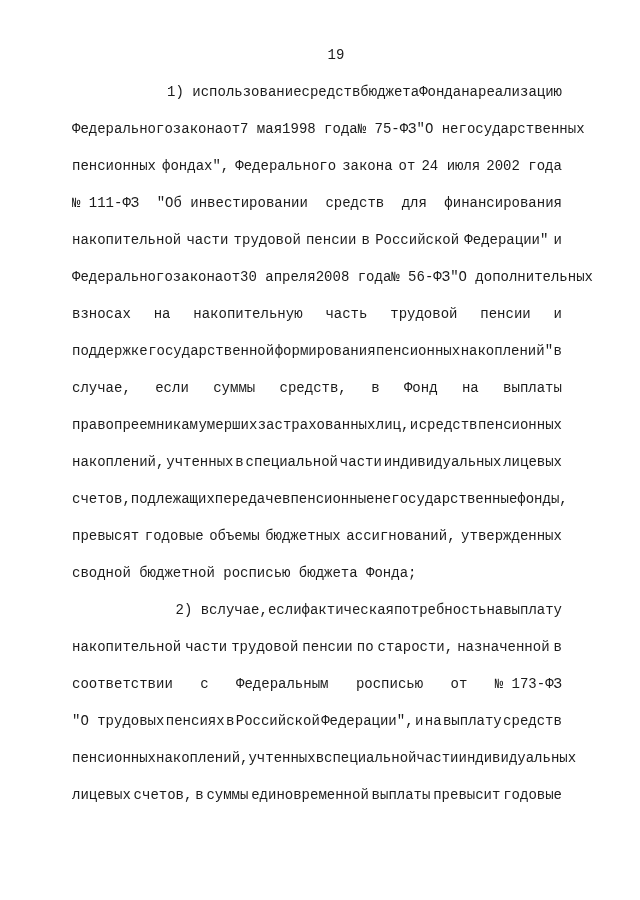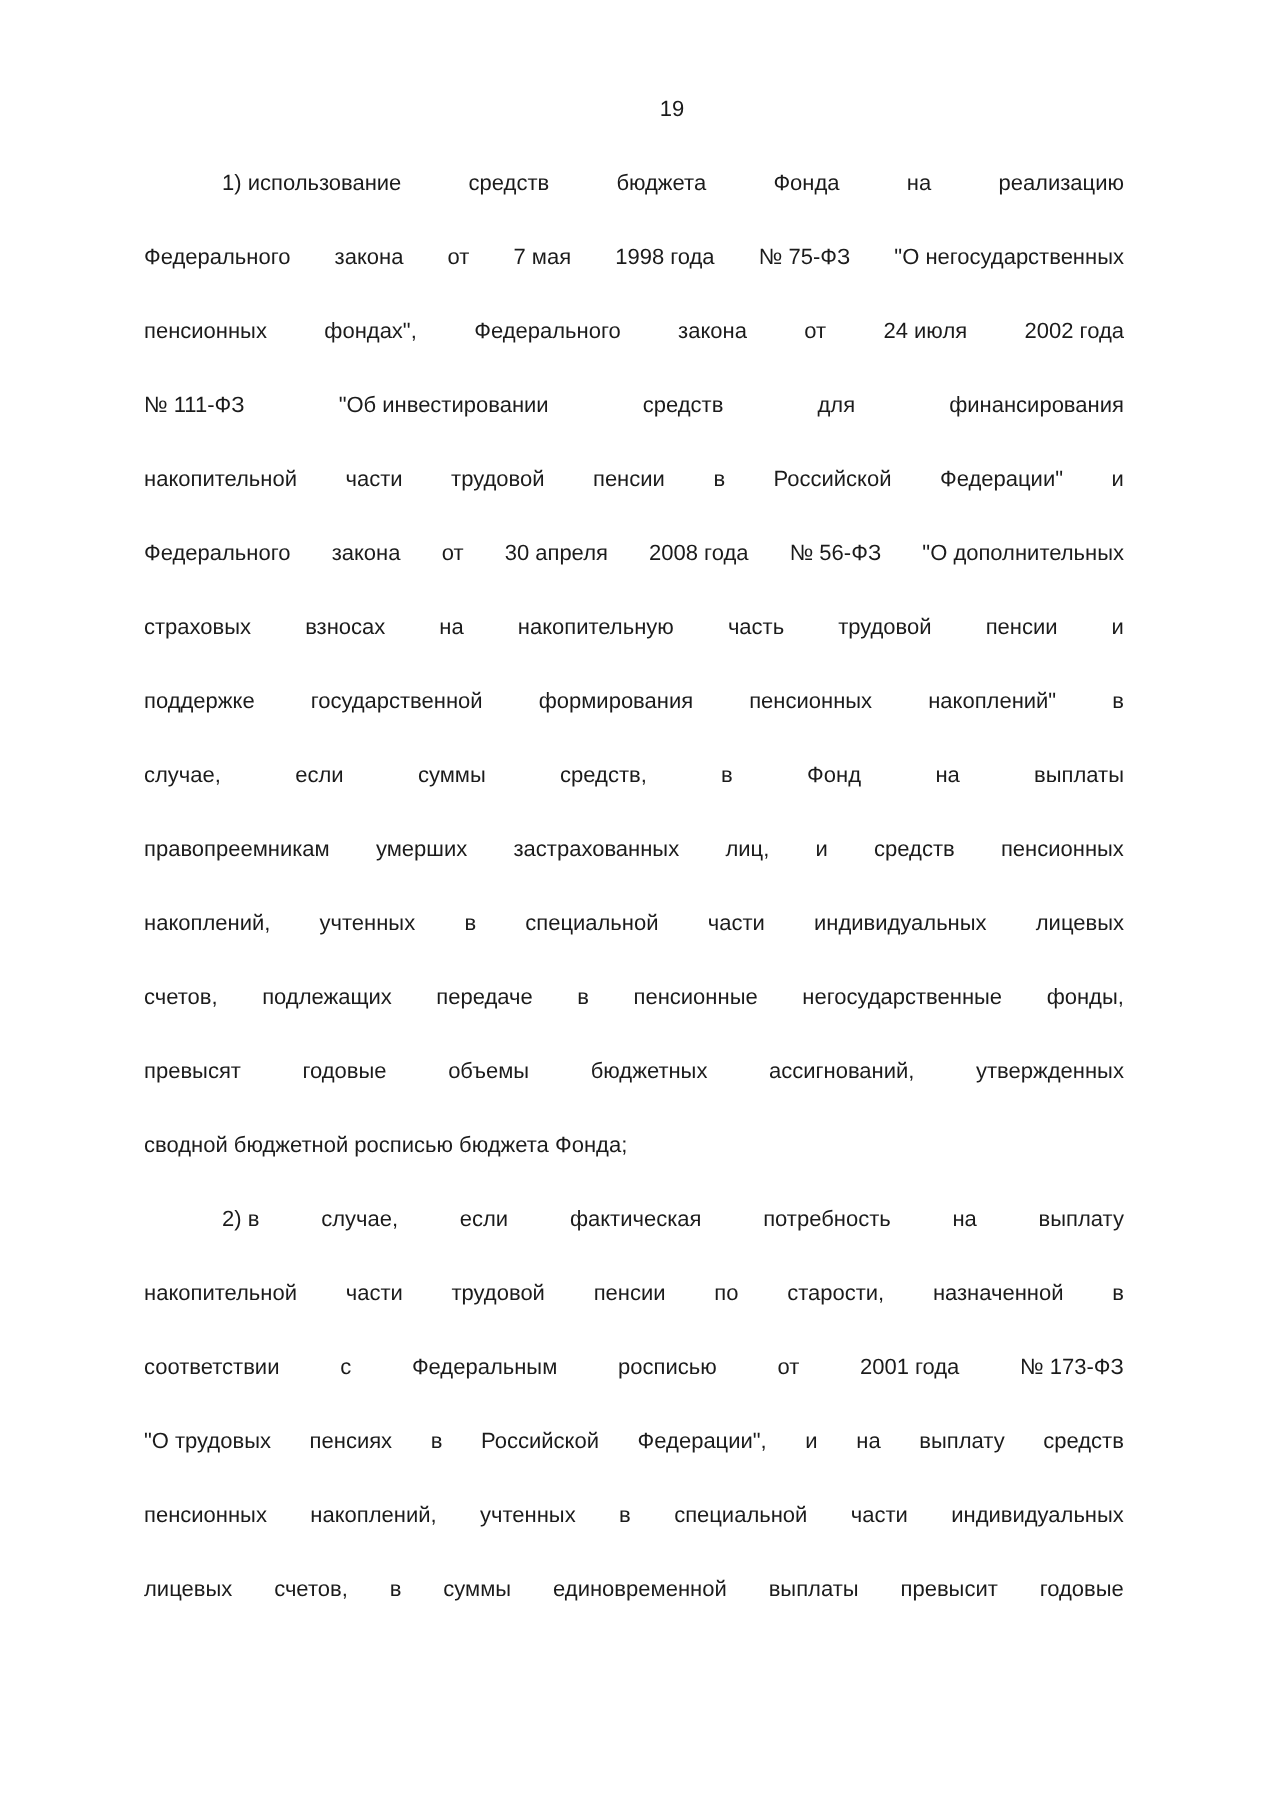--- a/index.html
+++ b/index.html
@@ -10,22 +10,22 @@
     overflow: hidden;
   }
   .page {
     position: relative;
     width: 640px;
     height: 644px;
     box-sizing: border-box;
     padding-top: 37px;
     background: var(--page-bg, #ffffff);
     color: var(--ink, #1b1b1b);
-    font-family: Liberation Sans, sans-serif;
-    font-size: 11px;
+    font-family: Liberation Mono, monospace;
+    font-size: 14px;
     -webkit-font-smoothing: antialiased;
   }
   .page-number {
     width: 490px;
     margin-left: 72px;
     text-align: center;
     line-height: 37px;
     height: 37px;
     transform: translateX(19px);
   }
@@ -37,43 +37,43 @@
     height: 37px;
     line-height: 37px;
     white-space: pre;
     overflow: visible;
   }
   .line.justify {
     display: flex;
     justify-content: space-between;
     align-items: baseline;
   }
-  .line.indent { padding-left: 39px; }
+  .line.indent { padding-left: 39px; justify-content: flex-end; }
   .line span { white-space: pre; }
 </style>
 </head>
 <body>
 
 <div class="page" style="--page-bg: #ffffff; --ink: #1b1b1b;">
   <div class="page-number">19</div>
   <div class="text-block" id="text-block">
       <div class="line indent justify"><span>1)&nbsp;использование</span><span>средств</span><span>бюджета</span><span>Фонда</span><span>на</span><span>реализацию</span></div>
       <div class="line justify"><span>Федерального</span><span>закона</span><span>от</span><span>7&nbsp;мая</span><span>1998&nbsp;года</span><span>№&nbsp;75-ФЗ</span><span>"О&nbsp;негосударственных</span></div>
       <div class="line justify"><span>пенсионных</span><span>фондах",</span><span>Федерального</span><span>закона</span><span>от</span><span>24&nbsp;июля</span><span>2002&nbsp;года</span></div>
       <div class="line justify"><span>№&nbsp;111-ФЗ</span><span>"Об&nbsp;инвестировании</span><span>средств</span><span>для</span><span>финансирования</span></div>
       <div class="line justify"><span>накопительной</span><span>части</span><span>трудовой</span><span>пенсии</span><span>в</span><span>Российской</span><span>Федерации"</span><span>и</span></div>
       <div class="line justify"><span>Федерального</span><span>закона</span><span>от</span><span>30&nbsp;апреля</span><span>2008&nbsp;года</span><span>№&nbsp;56-ФЗ</span><span>"О&nbsp;дополнительных</span></div>
-      <div class="line justify"><span>страховых</span><span>взносах</span><span>на</span><span>накопительную</span><span>часть</span><span>трудовой</span><span>пенсии</span><span>и</span></div>
+      <div class="line justify"><span>взносах</span><span>на</span><span>накопительную</span><span>часть</span><span>трудовой</span><span>пенсии</span><span>и</span></div>
       <div class="line justify"><span>поддержке</span><span>государственной</span><span>формирования</span><span>пенсионных</span><span>накоплений"</span><span>в</span></div>
       <div class="line justify"><span>случае,</span><span>если</span><span>суммы</span><span>средств,</span><span>в</span><span>Фонд</span><span>на</span><span>выплаты</span></div>
       <div class="line justify"><span>правопреемникам</span><span>умерших</span><span>застрахованных</span><span>лиц,</span><span>и</span><span>средств</span><span>пенсионных</span></div>
       <div class="line justify"><span>накоплений,</span><span>учтенных</span><span>в</span><span>специальной</span><span>части</span><span>индивидуальных</span><span>лицевых</span></div>
       <div class="line justify"><span>счетов,</span><span>подлежащих</span><span>передаче</span><span>в</span><span>пенсионные</span><span>негосударственные</span><span>фонды,</span></div>
       <div class="line justify"><span>превысят</span><span>годовые</span><span>объемы</span><span>бюджетных</span><span>ассигнований,</span><span>утвержденных</span></div>
       <div class="line">сводной бюджетной росписью бюджета Фонда;</div>
       <div class="line indent justify"><span>2)&nbsp;в</span><span>случае,</span><span>если</span><span>фактическая</span><span>потребность</span><span>на</span><span>выплату</span></div>
       <div class="line justify"><span>накопительной</span><span>части</span><span>трудовой</span><span>пенсии</span><span>по</span><span>старости,</span><span>назначенной</span><span>в</span></div>
-      <div class="line justify"><span>соответствии</span><span>с</span><span>Федеральным</span><span>росписью</span><span>от</span><span>2001&nbsp;года</span><span>№&nbsp;173-ФЗ</span></div>
+      <div class="line justify"><span>соответствии</span><span>с</span><span>Федеральным</span><span>росписью</span><span>от</span><span>№&nbsp;173-ФЗ</span></div>
       <div class="line justify"><span>"О&nbsp;трудовых</span><span>пенсиях</span><span>в</span><span>Российской</span><span>Федерации",</span><span>и</span><span>на</span><span>выплату</span><span>средств</span></div>
       <div class="line justify"><span>пенсионных</span><span>накоплений,</span><span>учтенных</span><span>в</span><span>специальной</span><span>части</span><span>индивидуальных</span></div>
       <div class="line justify"><span>лицевых</span><span>счетов,</span><span>в</span><span>суммы</span><span>единовременной</span><span>выплаты</span><span>превысит</span><span>годовые</span></div>
     </div>
 </div>
 
 </body></html>

